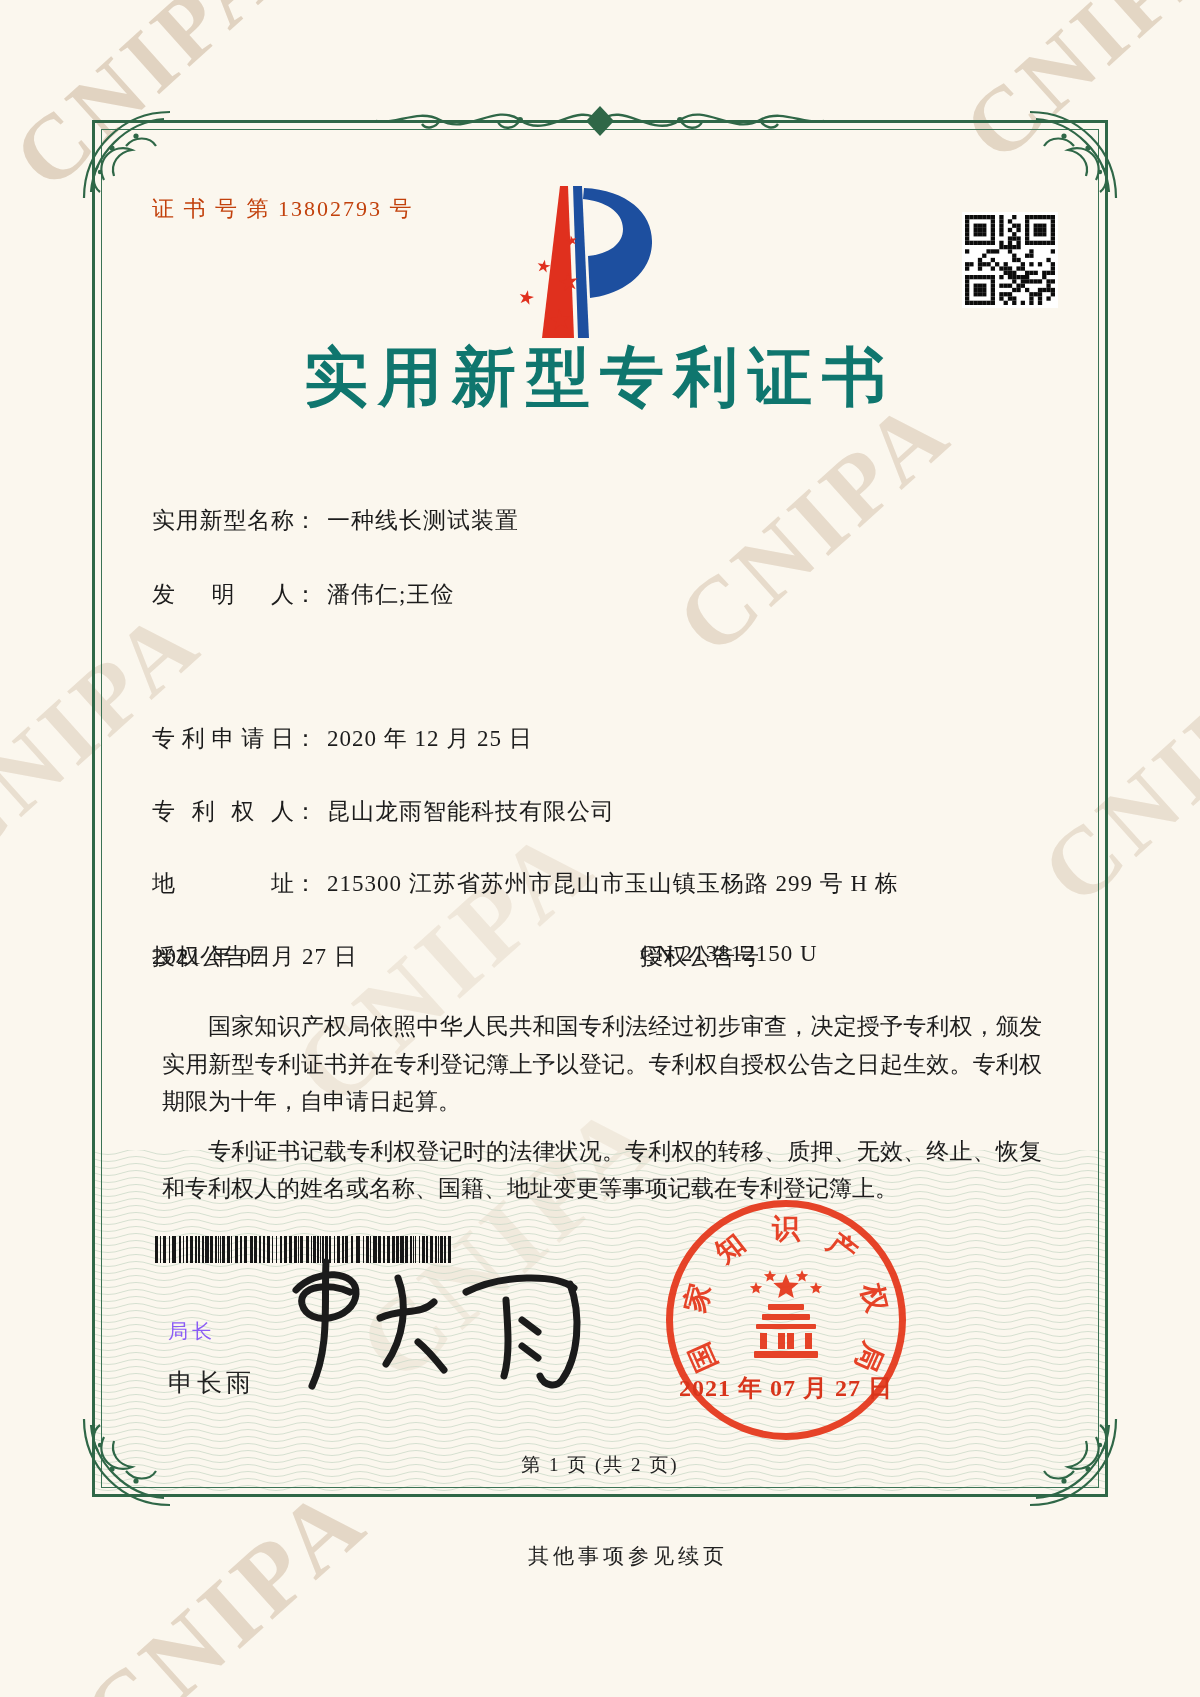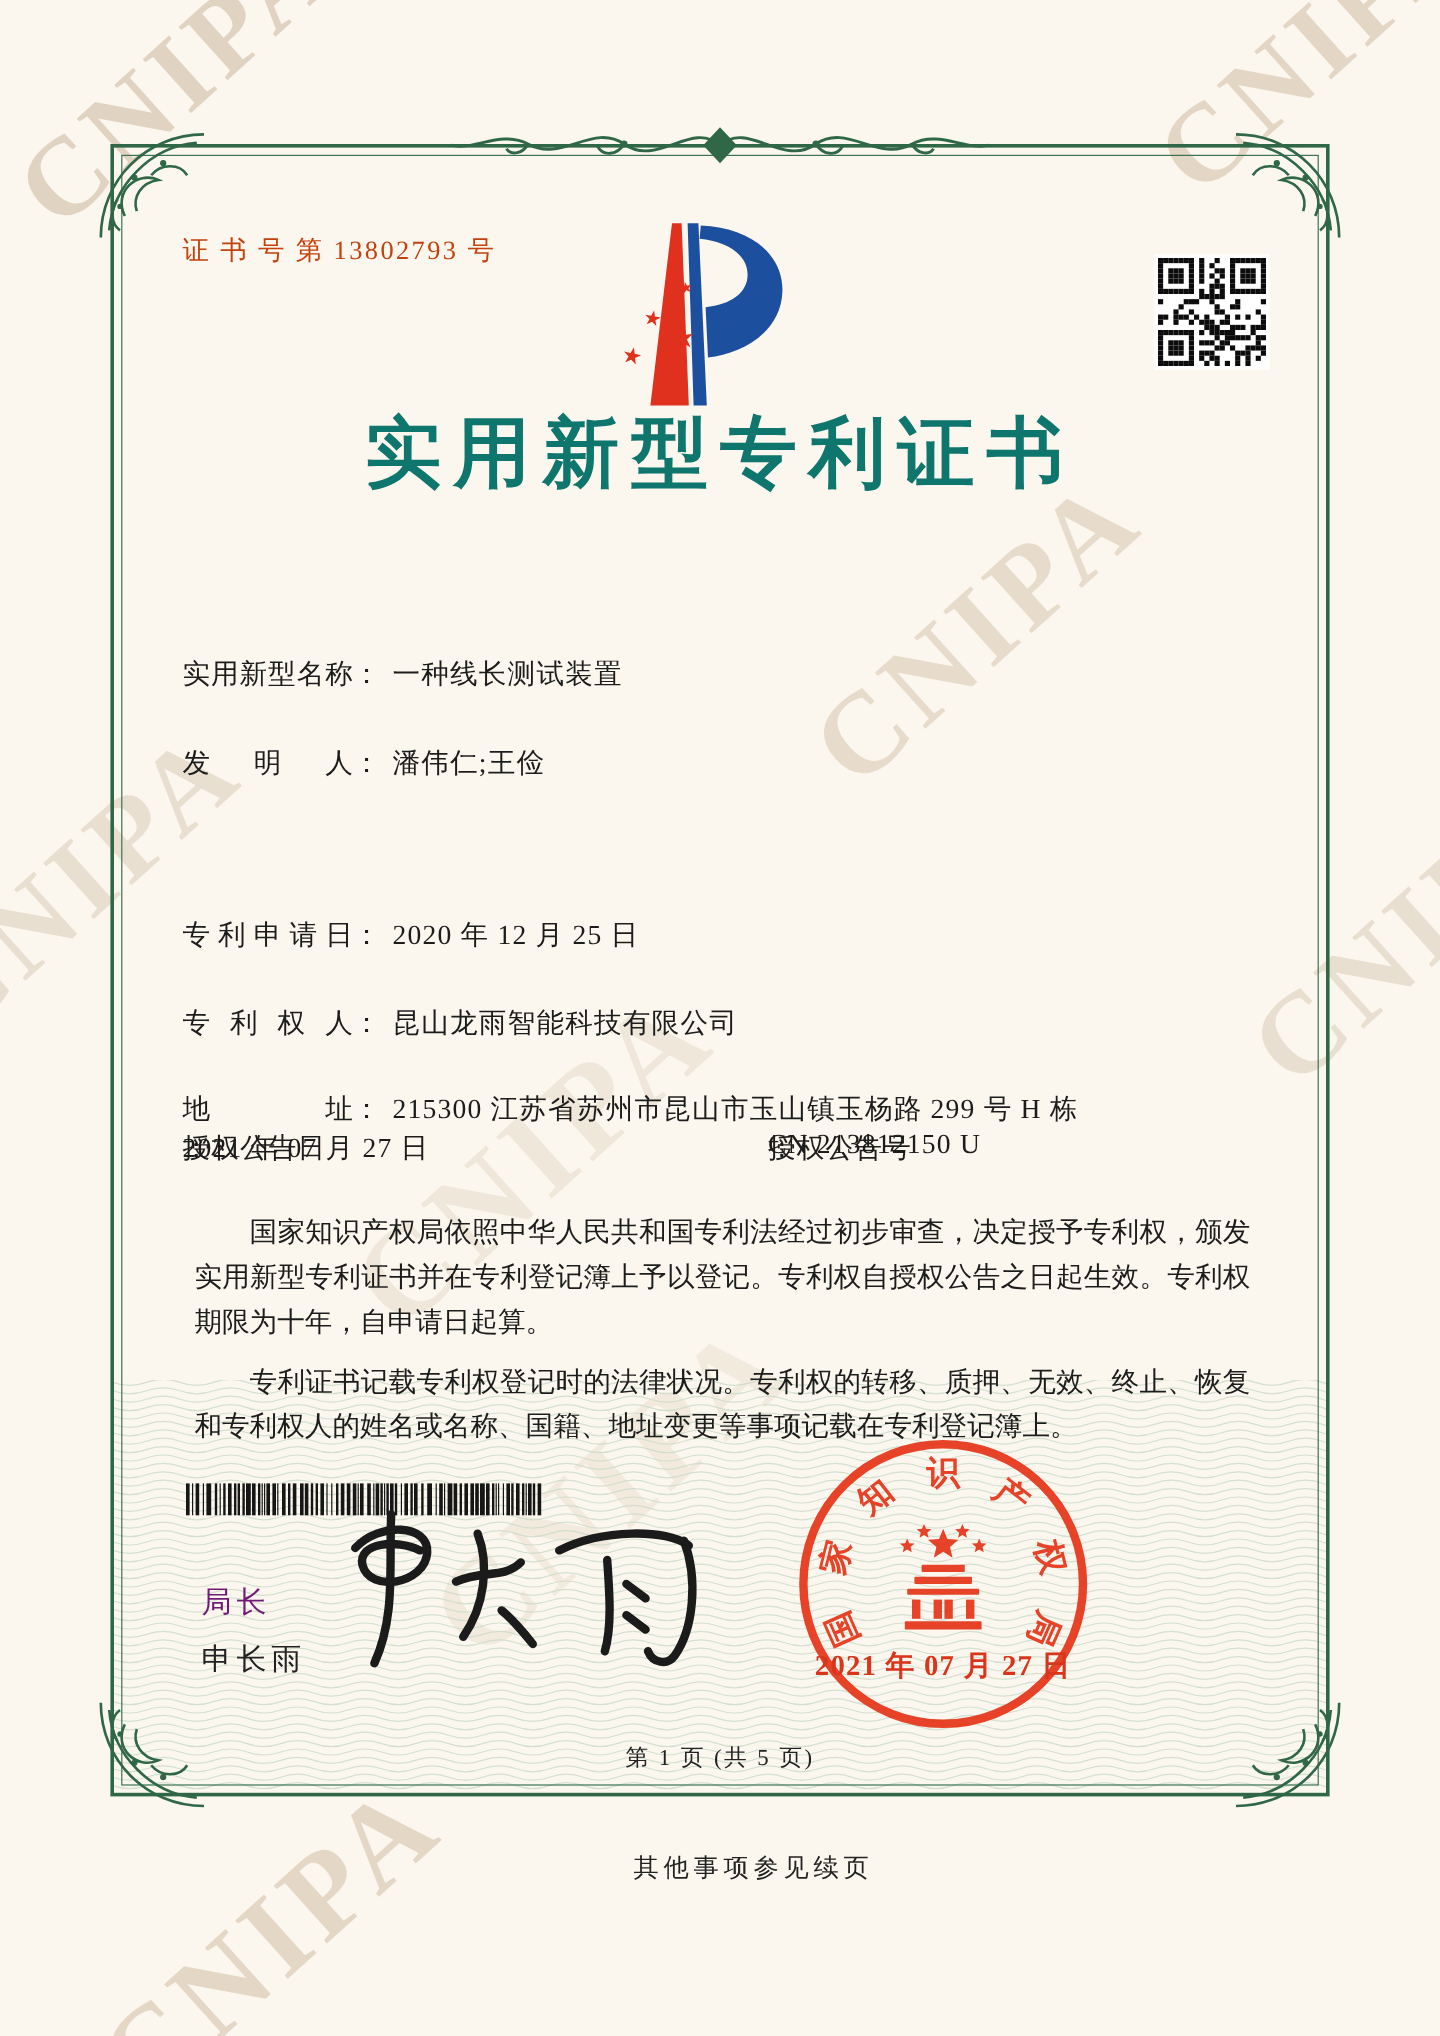--- a/index.html
+++ b/index.html
@@ -34,38 +34,38 @@
   
   .cert-no{position:absolute; left:152px; top:194px; font-size:22px; letter-spacing:2px; color:#c2410c;}
   .logo{position:absolute; left:470px; top:182px; width:190px; height:158px;}
   .logo .star{position:absolute; color:#e0301e; line-height:1; font-family:"DejaVu Sans",sans-serif;}
   .qr{position:absolute; left:962px; top:212px; width:96px; height:96px; background:#fff; padding:3px; box-sizing:border-box;}
   .title{
     position:absolute; left:0; top:334px; width:100%; text-align:center;
     font-size:64px; font-weight:700; letter-spacing:10px; color:#0f766e;
   }
   
-  .field-row{position:absolute; left:152px; font-size:23px; white-space:nowrap;margin-top:41px;}
+  .field-row{position:absolute; left:152px; font-size:23px; white-space:nowrap;}
   .flabel{display:inline-block; width:142px; text-align:justify; text-align-last:justify; vertical-align:top;}
   .fcolon{display:inline-block; vertical-align:top;}
   .fvalue{display:inline-block; margin-left:10px; vertical-align:top; letter-spacing:1px;}
   .grant-row span{position:absolute; font-size:23px; white-space:nowrap; letter-spacing:1px;}
   
   .body-text{
     position:absolute; left:150px; top:996px; width:904px;
     font-size:23px; line-height:37.6px; text-align:justify;
   }
   .body-text p{margin:12px; text-indent:2em;}
   
   .barcode{position:absolute; left:155px; top:1236px; width:300px; height:27px;}
   
   .guilloche{position:absolute; left:94px; top:1150px; width:1012px; height:344px; opacity:.8;}
   
-  .signer-title{position:absolute; left:168px; top:1318px; font-size:25px; letter-spacing:4px;
-    font-family:"Liberation Sans","DejaVu Sans",sans-serif; color:#701a75; font-weight:500;}
+  .signer-title{position:absolute; left:168px; top:1318px; font-size:20px; letter-spacing:4px;
+    font-family:"Liberation Sans","DejaVu Sans",sans-serif; color:#8b5cf6; font-weight:500;}
   .signer-name{position:absolute; left:168px; top:1366px; font-size:25px; letter-spacing:4px;
     font-family:"Liberation Sans","DejaVu Sans",sans-serif; color:#222; font-weight:500;}
   .signature{position:absolute; left:268px; top:1246px; width:330px; height:152px;}
   
   .seal{position:absolute; left:666px; top:1200px; width:240px; height:240px; opacity:.94;}
   .seal-ring{position:absolute; left:0; top:0; right:0; bottom:0; border:7px solid #e5381c; border-radius:50%; box-sizing:border-box;}
   .seal-char{position:absolute; width:30px; height:32px; font-size:28px; font-weight:700; color:#e5381c; text-align:center; line-height:32px;}
   .seal-emblem{position:absolute; left:60px; top:56px; width:120px; height:120px;}
   .seal-date{position:absolute; left:666px; top:1372px; width:240px; text-align:center;
     font-size:24px; font-weight:700; color:#d8351b; letter-spacing:1px;}
@@ -597,16 +597,16 @@
   <span class="seal-char" style="left: 21.8674px; top: 141.013px; transform: rotate(-114deg);">国</span>
       <span class="seal-char" style="left: 16.7031px; top: 81.9851px; transform: rotate(-76deg);">家</span>
       <span class="seal-char" style="left: 48.9748px; top: 32.291px; transform: rotate(-38deg);">知</span>
       <span class="seal-char" style="left: 105px; top: 13px; transform: rotate(0deg);">识</span>
       <span class="seal-char" style="left: 161.025px; top: 32.291px; transform: rotate(38deg);">产</span>
       <span class="seal-char" style="left: 193.297px; top: 81.9851px; transform: rotate(76deg);">权</span>
       <span class="seal-char" style="left: 188.133px; top: 141.013px; transform: rotate(114deg);">局</span>
     </div>
   <div class="seal-date">2021 年 07 月 27 日</div>
 
-  <div class="page-footer">第 1 页 (共 5 页)</div>
+  <div class="page-footer">第 1 页 (共 2 页)</div>
   <div class="bottom-note">其他事项参见续页</div>
 
 </div>
 
 </body></html>

